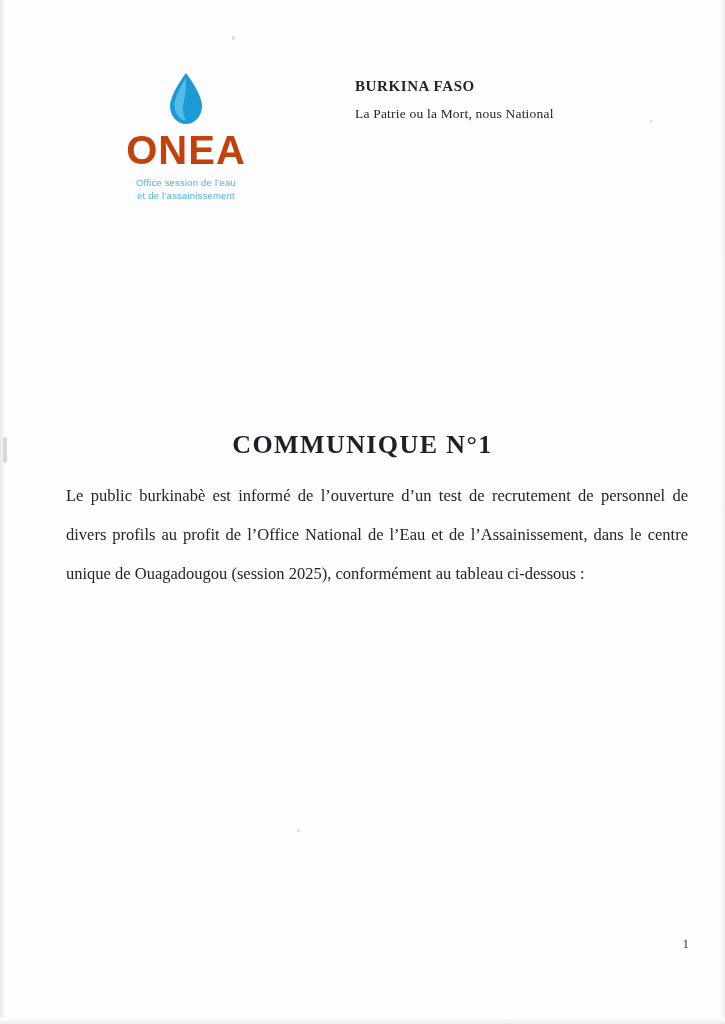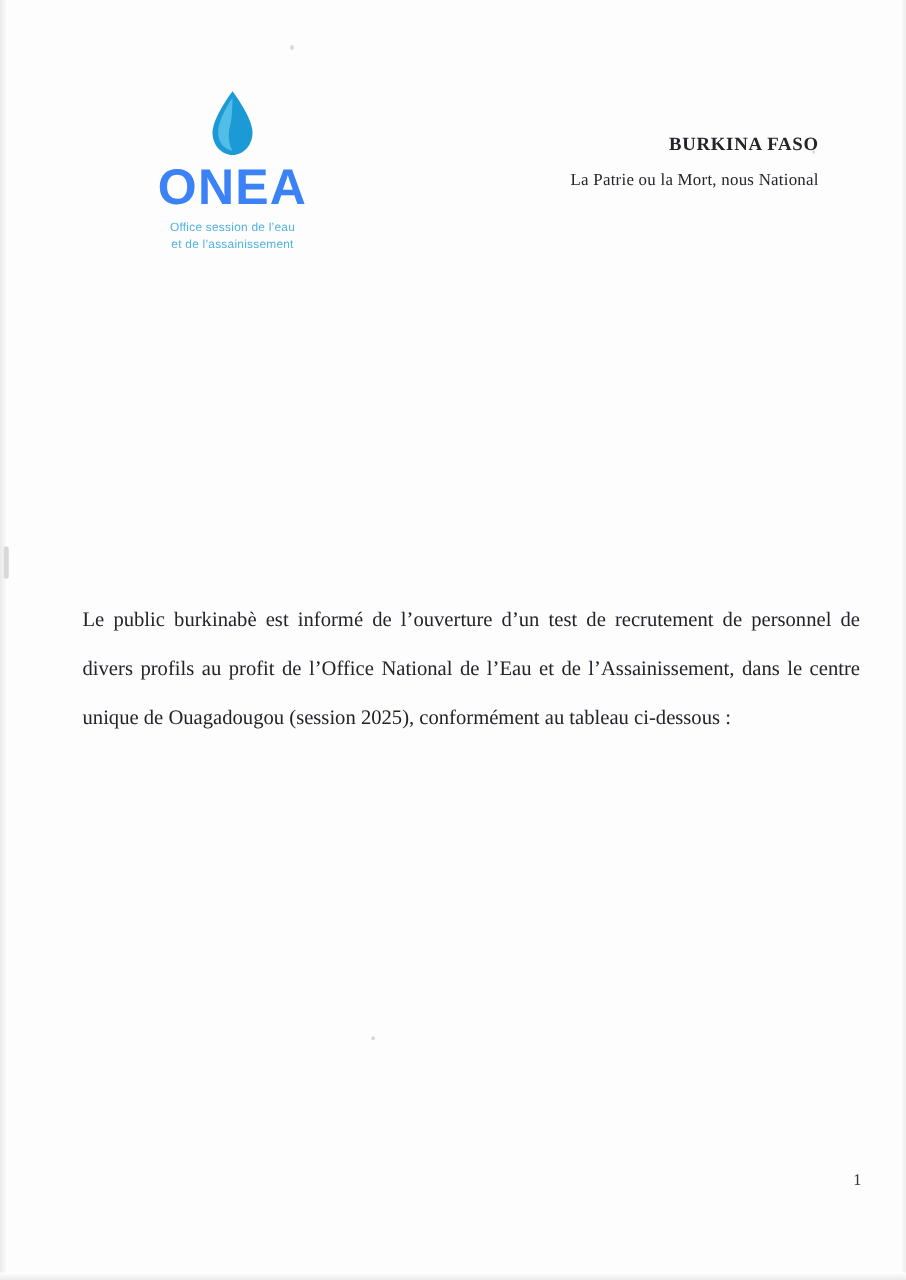--- a/index.html
+++ b/index.html
@@ -59,41 +59,40 @@
     height: 54px;
     margin: 0 auto 4px auto;
     position: relative;
   }
   .logo-drop svg { display: block; }
   .logo-word {
     font-family: "Liberation Sans", sans-serif;
     font-weight: bold;
     font-size: 40px;
     letter-spacing: 1px;
-    color: #3b82f6;
+    color: #c2410c;
     line-height: 1;
     margin-top: 0;
   }
   .logo-sub {
     font-family: "Liberation Sans", sans-serif;
     font-size: 9.5px;
     color: #4fb3e0;
     line-height: 1.35;
     margin-top: 7px;
     letter-spacing: .2px;
   }
 
   
   .country-block {
     position: absolute;
     left: 355px;
     top: 78px;
     width: 300px;
-    text-align: right;
-    margin-top: 30px;
+    text-align: left;
   }
   .country-name {
     font-family: "Liberation Serif", serif;
     font-weight: bold;
     font-size: 15px;
     letter-spacing: .6px;
     color: #24242c;
   }
   .country-motto {
     font-family: "Liberation Serif", serif;
@@ -163,17 +162,18 @@
       <div>Office session de l’eau</div>
       <div>et de l’assainissement</div>
     </div>
   </div>
 
   <div class="country-block">
     <div class="country-name">BURKINA FASO</div>
     <div class="country-motto">La Patrie ou la Mort, nous National</div>
   </div>
 
+  <div class="doc-title">COMMUNIQUE N°1</div>
 
   <div class="doc-paragraph">Le public burkinabè est informé de l’ouverture d’un test de recrutement de personnel de divers profils au profit de l’Office National de l’Eau et de l’Assainissement, dans le centre unique de Ouagadougou (session 2025), conformément au tableau ci-dessous :</div>
 
   <div class="page-number">1</div>
 </div>
 
 </body></html>

